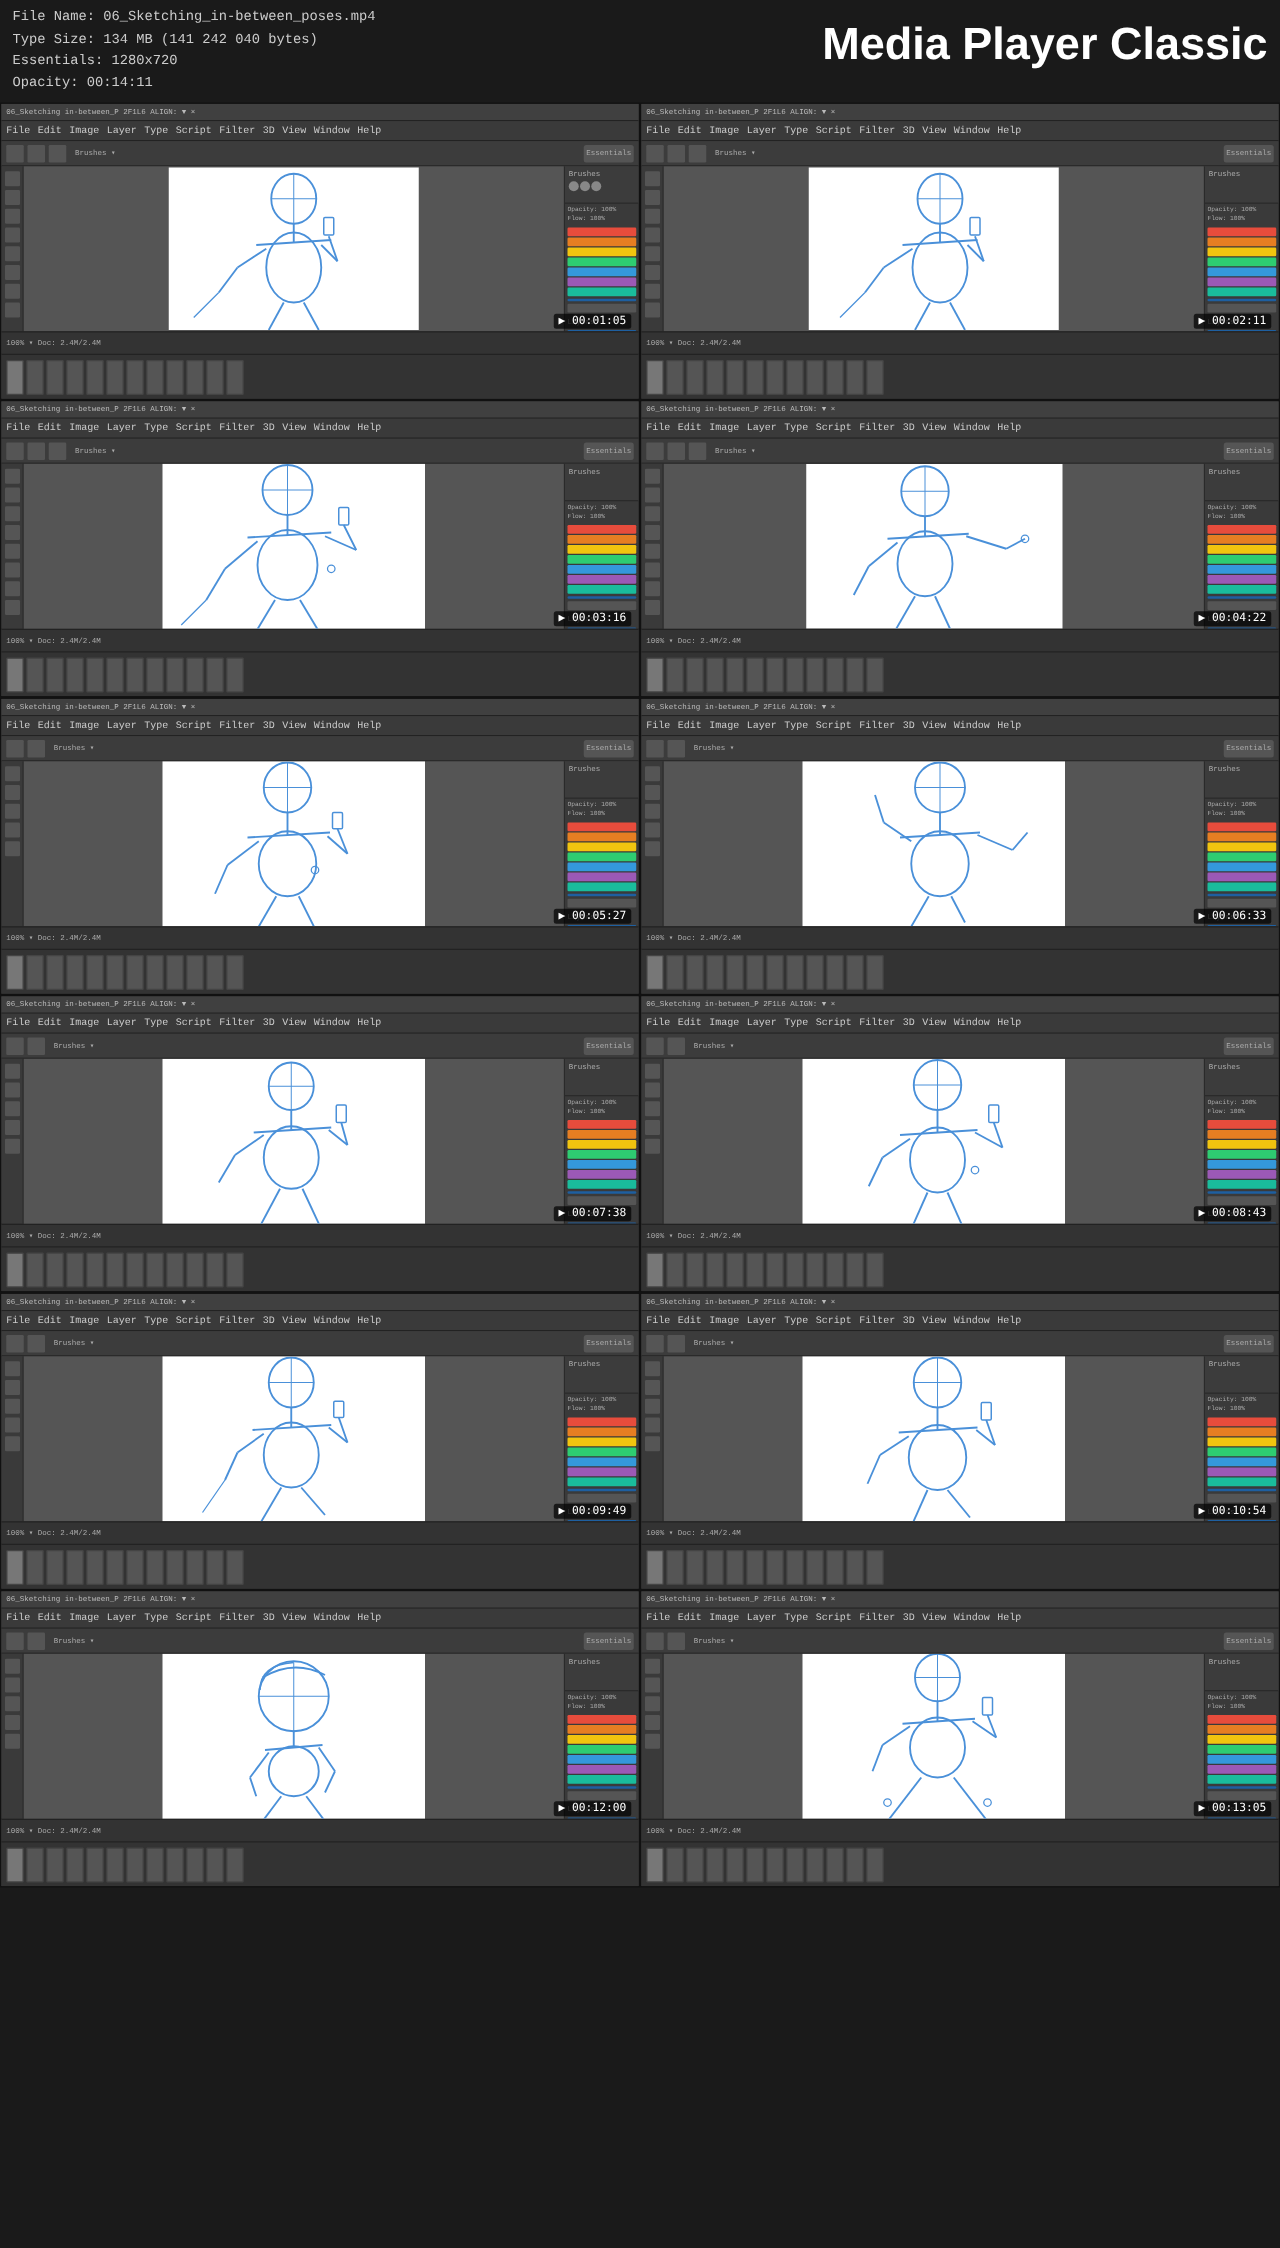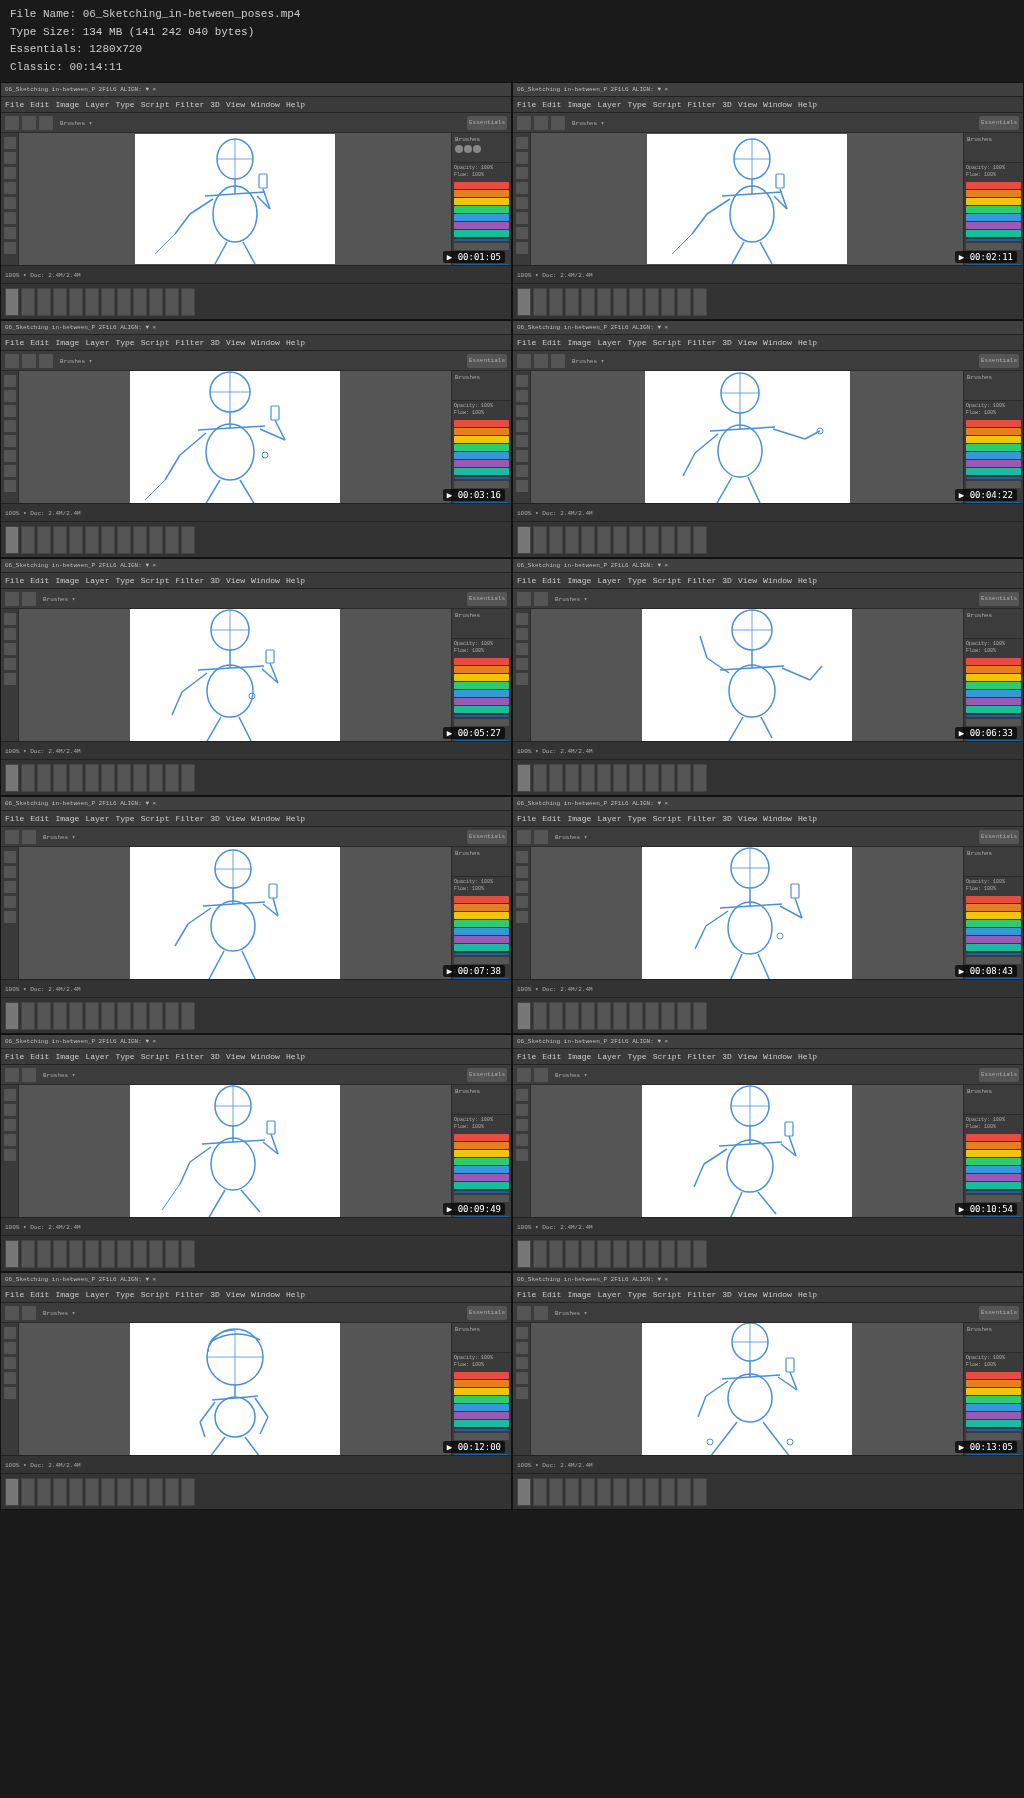--- a/index.html
+++ b/index.html
@@ -267,24 +267,25 @@
     </div>
     <div>
       <span>Type Size:</span>
       <span>134 MB (141 242 040 bytes)</span>
     </div>
     <div>
       <span>Essentials:</span>
       <span>1280x720</span>
     </div>
     <div>
-      <span>Classic:</span>
+      <span>Opacity:</span>
       <span>00:14:11</span>
     </div>
   </div>
+  <div class="app-title">Media Player Classic</div>
 </div>
 
 <div class="thumbnail-grid">
 
   <div class="thumbnail-cell">
     <div class="ps-window">
       <div class="ps-title-bar">
         <span style="font-size:6px; color:#bbb;">06_Sketching in-between_P 2F1L6 ALIGN: ▼ ×</span>
       </div>
       <div class="ps-menubar">

